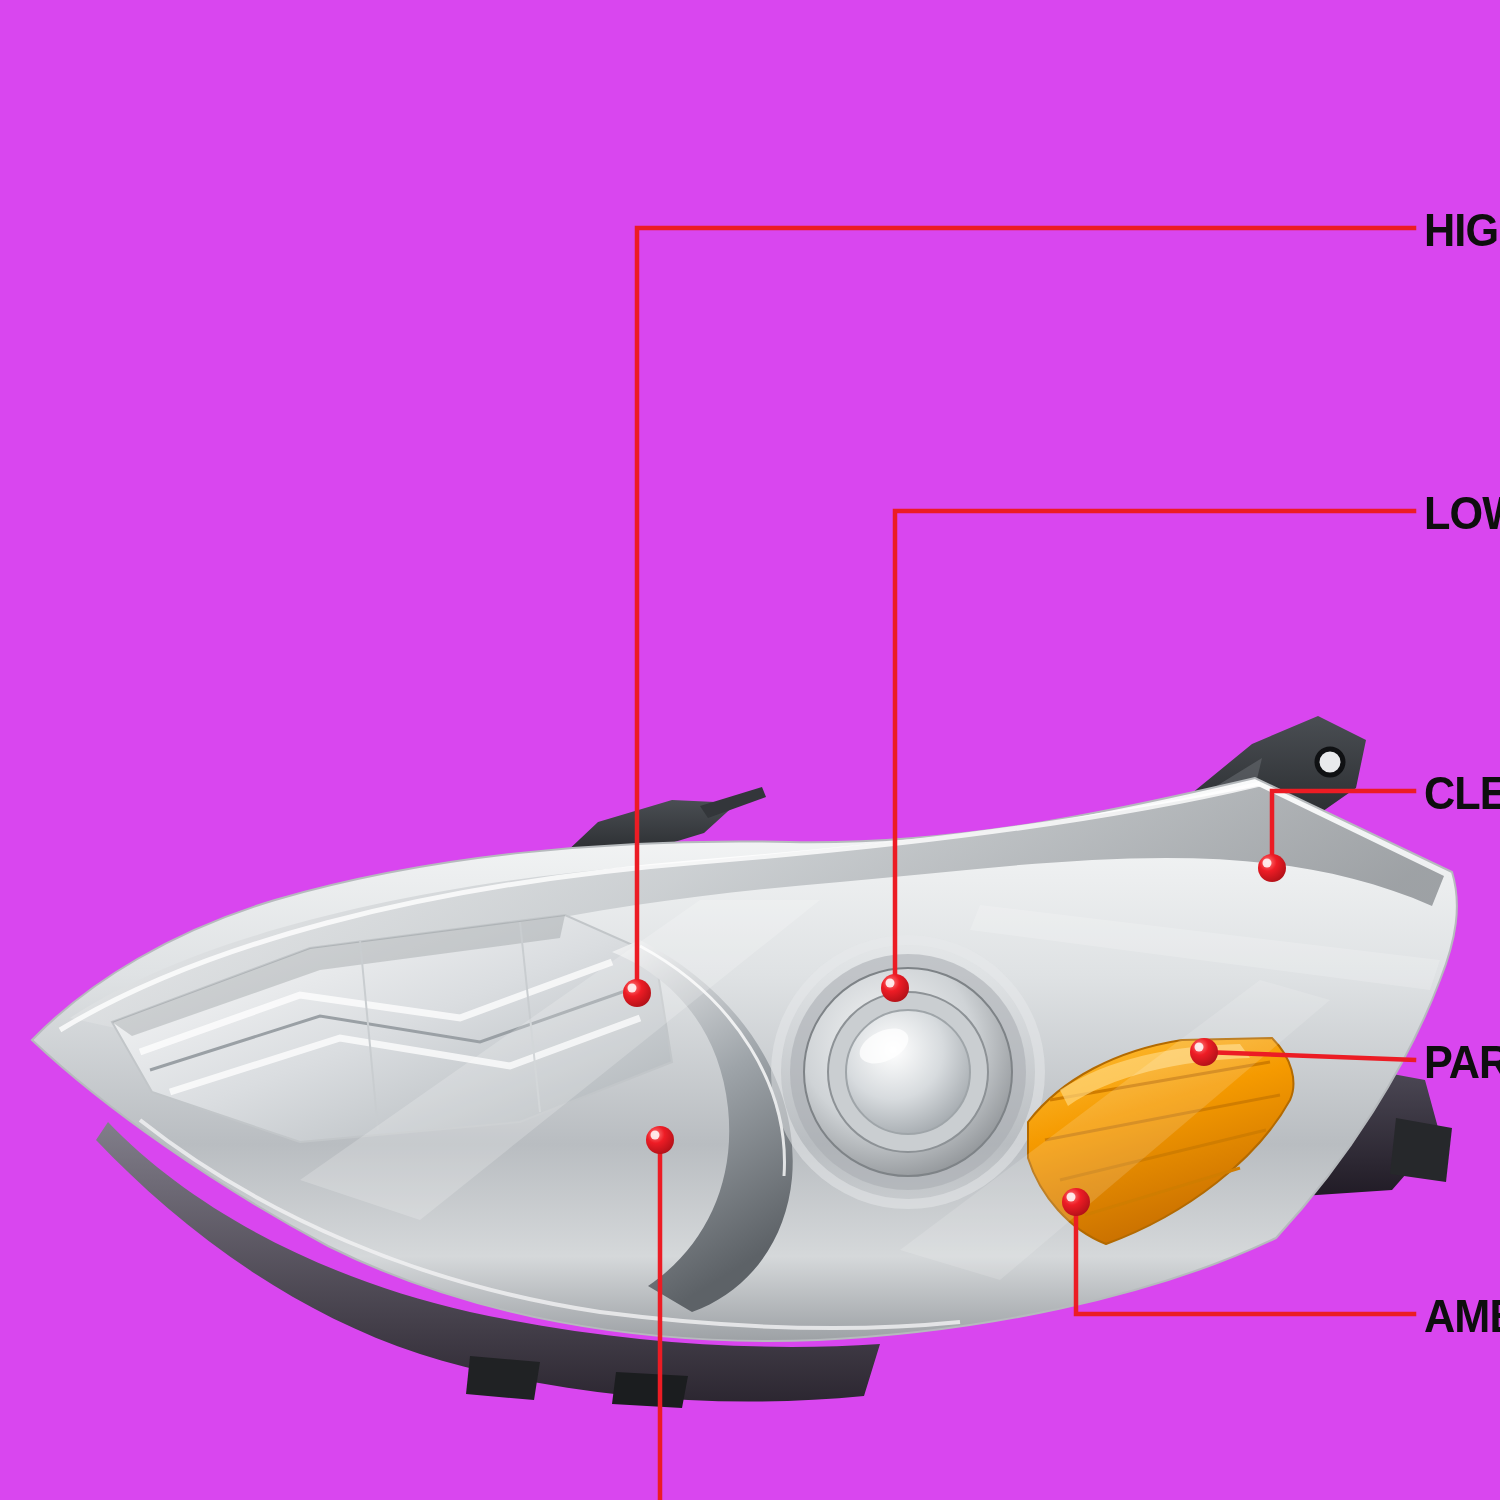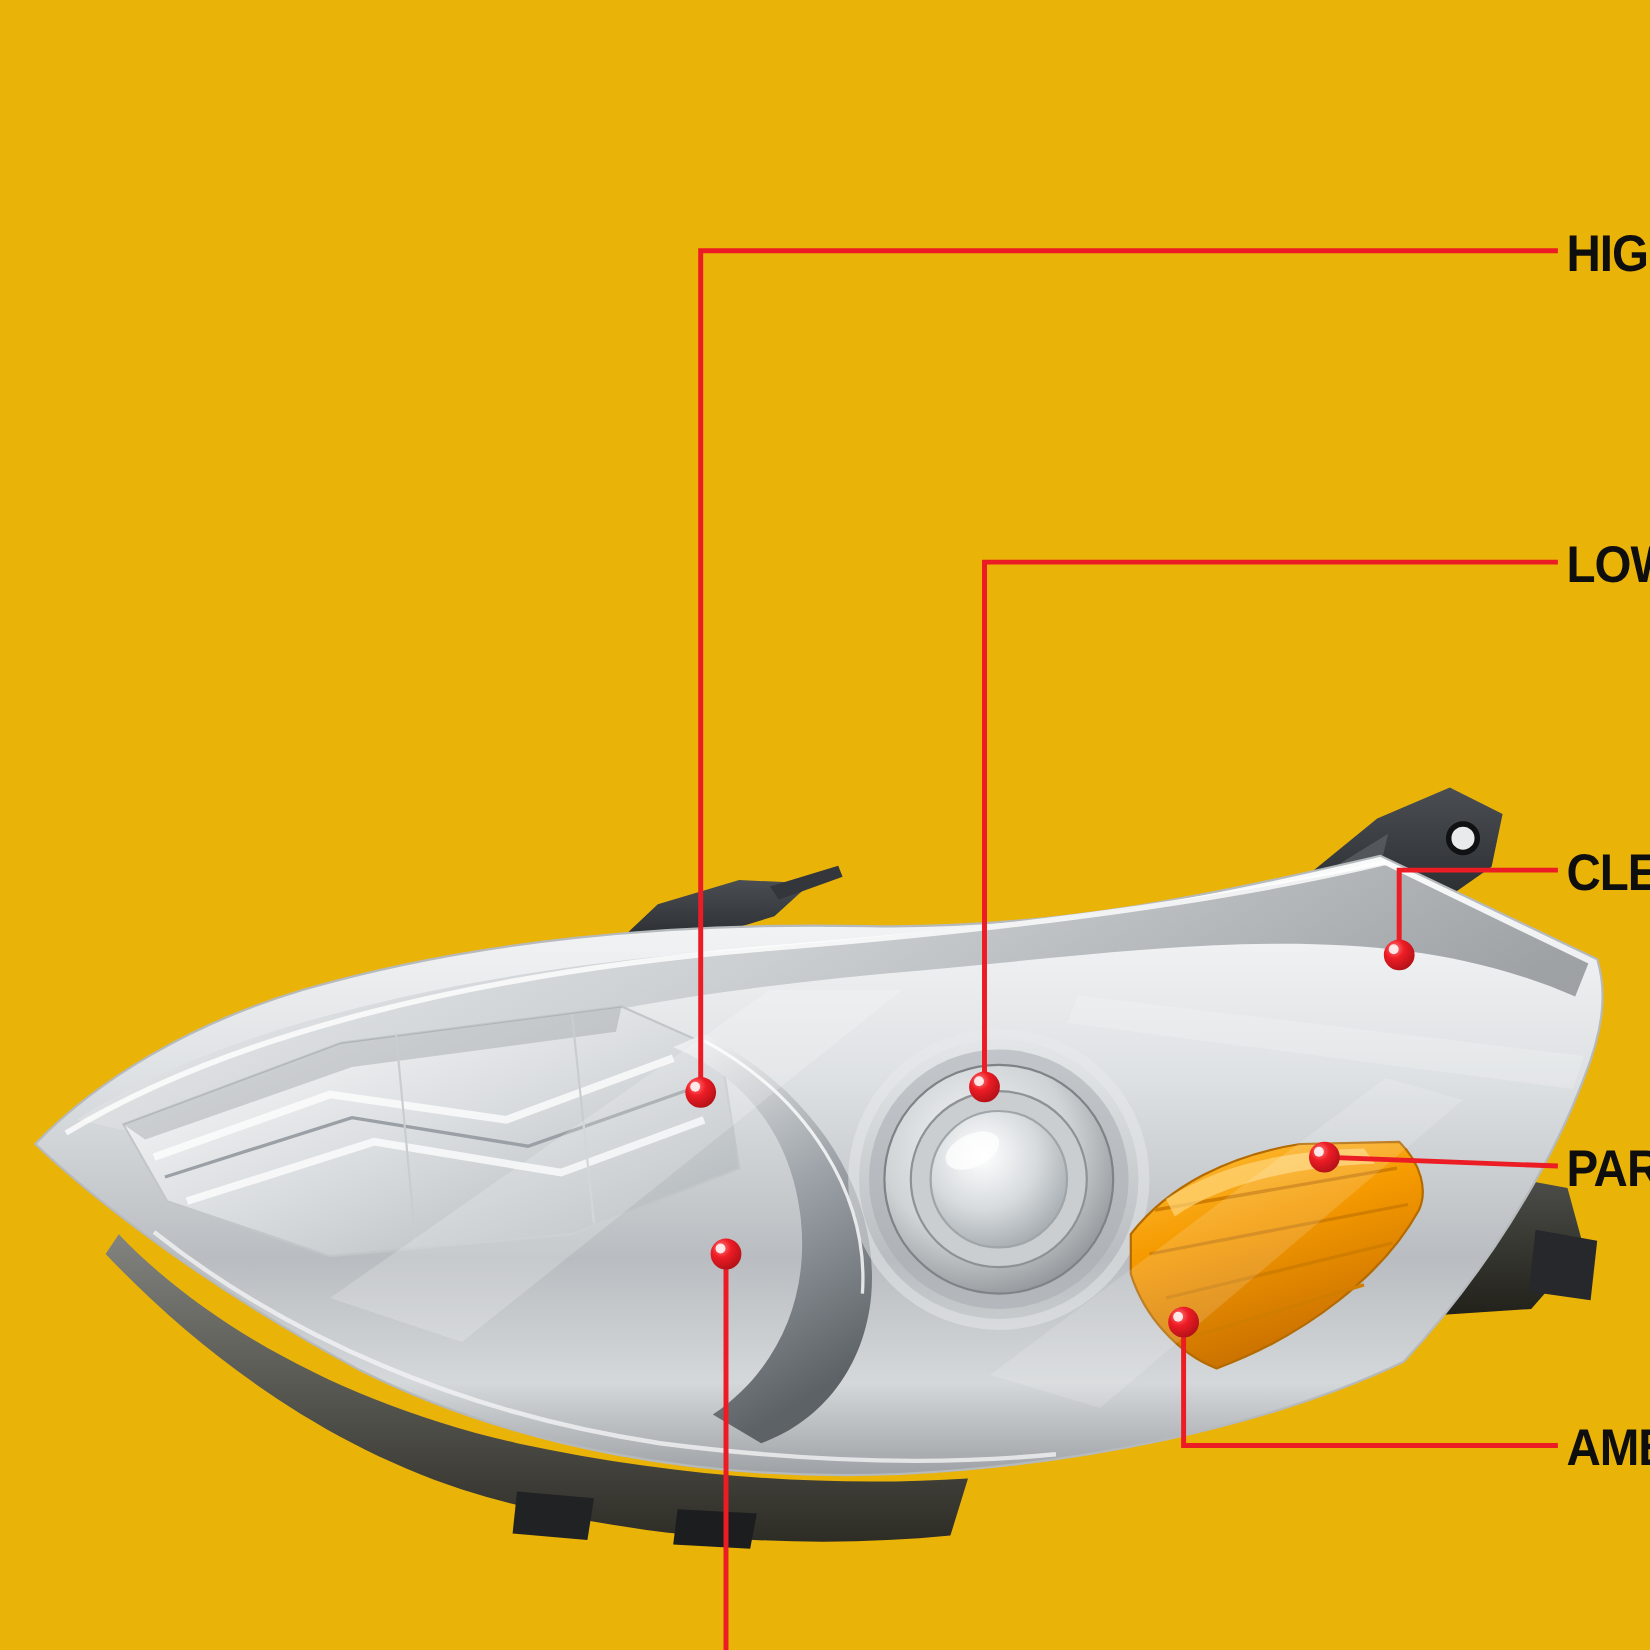--- a/index.html
+++ b/index.html
@@ -1,21 +1,21 @@
 <!DOCTYPE html>
 <html><head>
 <meta charset="utf-8">
 <style>
   html, body { margin: 0; padding: 0; }
   body { font-family: "Liberation Sans", sans-serif; background: #ffffff; }
   .canvas {
     position: relative;
     width: 1500px;
     height: 1500px;
-    background: #eab308;
+    background: #d946ef;
     overflow: hidden;
   }
   .art {
     position: absolute;
     left: 0; top: 0;
   }
   .callout-label {
     position: absolute;
     left: 1424px;
     font-size: 47px;

